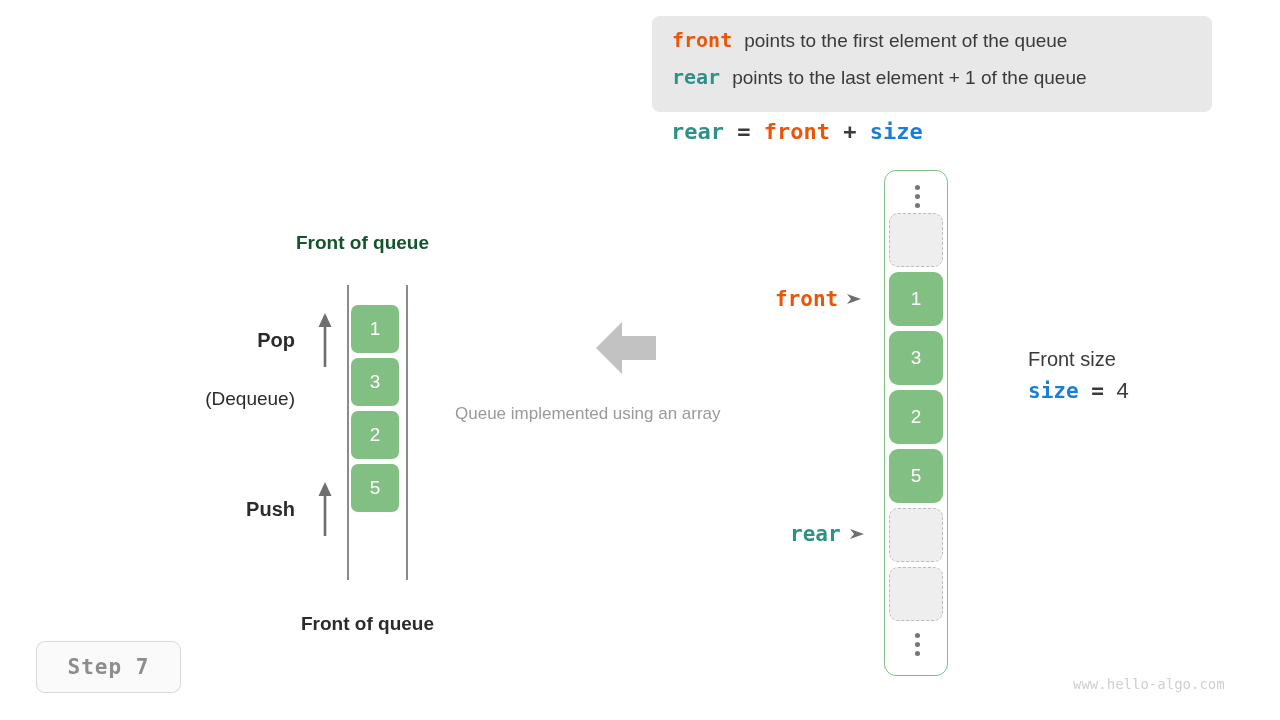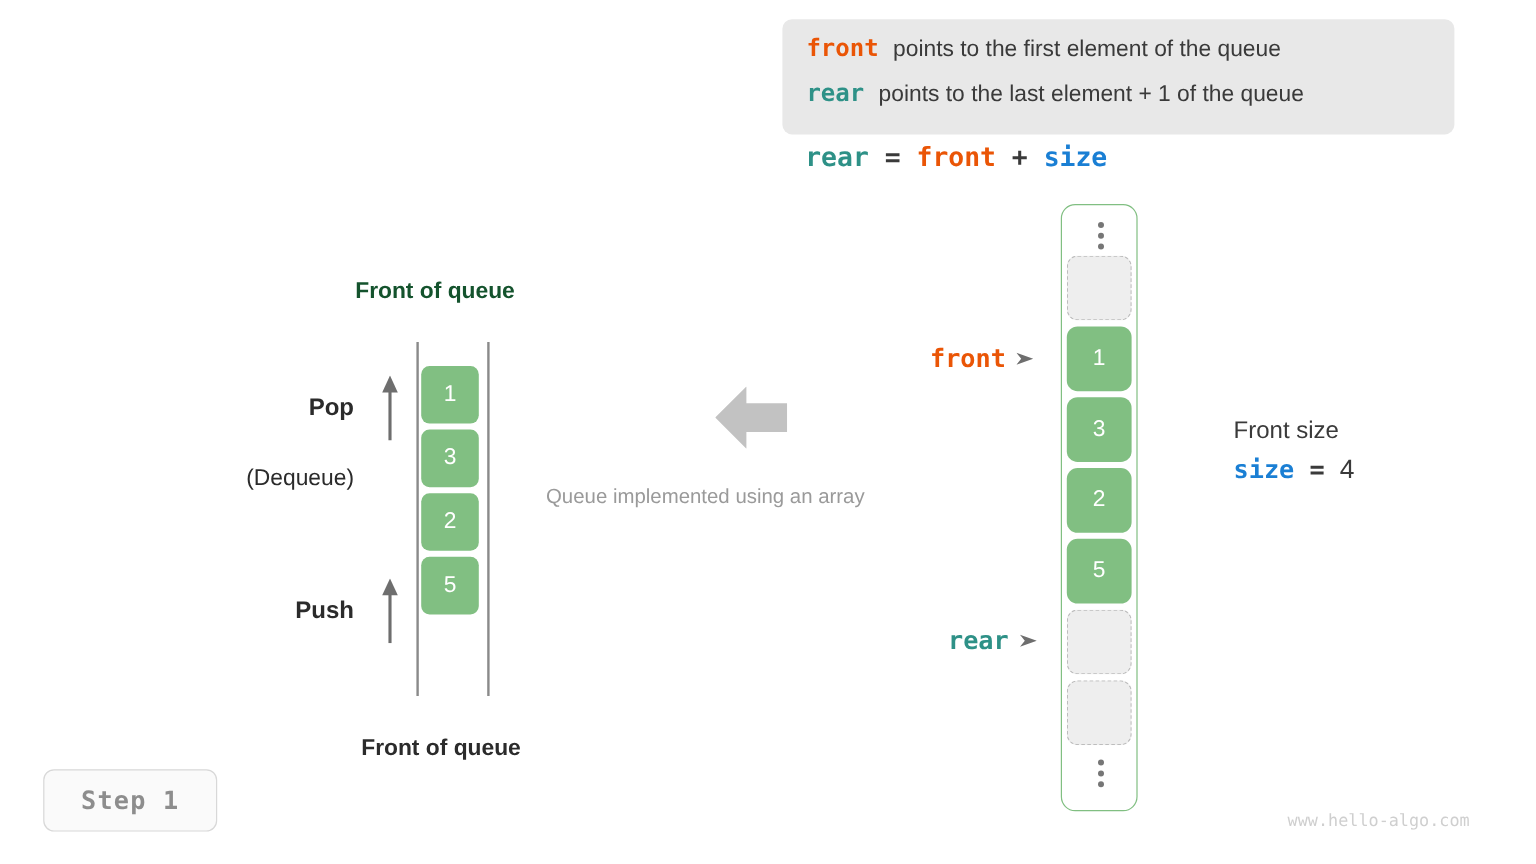--- a/index.html
+++ b/index.html
@@ -349,15 +349,15 @@
   <svg class="ptr-arrow" viewBox="0 0 14 12">
     <polygon points="0,1 14,6 0,11 4,6" fill="#6e6e6e"></polygon>
   </svg>
 </div>
 
 <div id="size-block">
   <div id="queue-size-label">Front size</div>
   <div id="size-expr"><span class="kw-size">size</span><span style="color:#3a3a3a"> = </span><span style="color:#3a3a3a;font-family:'Liberation Sans',sans-serif;font-weight:normal;font-size:22px">4</span></div>
 </div>
 
-<div id="step-badge">Step 1</div>
+<div id="step-badge">Step 7</div>
 
 <div id="watermark">www.hello-algo.com</div>
 
 </body></html>

